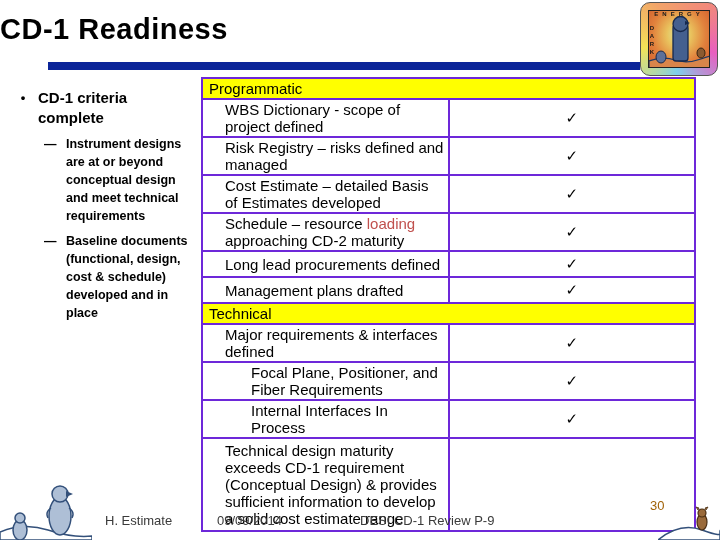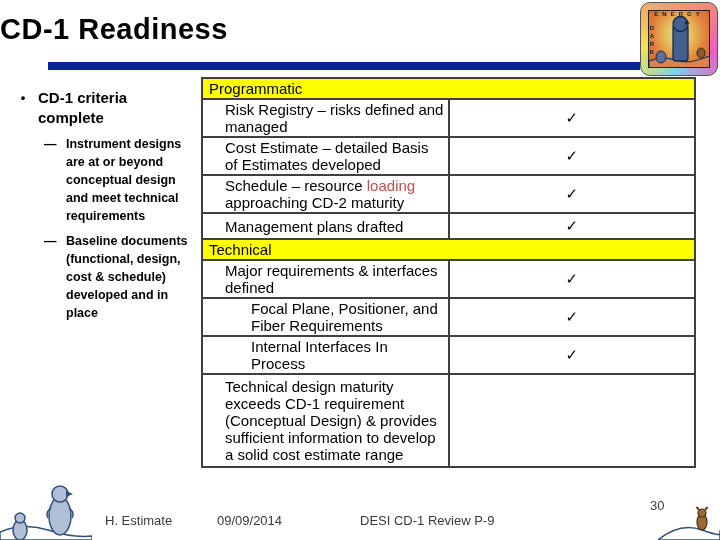--- a/index.html
+++ b/index.html
@@ -42,34 +42,34 @@
   .lp-bullet{width:30px;text-align:center;font-size:13px;}
   .lp-heading-text{width:140px;}
   .lp-item{display:flex;font-weight:bold;font-size:12.5px;line-height:18px;margin-top:7px;}
   .lp-dash{width:22px;margin-left:36px;}
   .lp-item-text{width:128px;}
   
   table.readiness{
     position:absolute;left:201px;top:77px;width:495px;
     border-collapse:collapse;table-layout:fixed;
   }
-  table.readiness td{border:2px solid #404040;font-size:15px;vertical-align:middle;}
+  table.readiness td{border:2px solid #6d28d9;font-size:15px;vertical-align:middle;}
   td.hdr{background:var(--yellow,#FFFF00);height:16px;padding:1px 6px;}
   td.txt{height:22px;padding:1px 4px 1px 22px;}
   td.txt.lvl2{padding-left:48px;}
   td.chk{width:52px;text-align:center;font-size:15px;}
   tr.tall td.txt{height:58px;padding-top:3px;padding-bottom:3px;vertical-align:top;}
   tr.tall td.chk{vertical-align:bottom;padding-bottom:3px;}
   .red{color:var(--red,#C0504D);}
   
   .footer-text{position:absolute;top:513px;font-size:13px;color:#3a3a3a;}
   .f-author{left:105px;}
   .f-date{left:217px;}
   .f-review{left:332px;margin-left:28px;}
-  .page-number{position:absolute;top:498px;left:650px;font-size:13px;color:#404040;}
+  .page-number{position:absolute;top:498px;left:650px;font-size:13px;color:#a16207;}
   .corner-art{position:absolute;pointer-events:none;}
   .art-left{left:0;bottom:0;}
   .art-right{right:0;bottom:0;}
 </style>
 </head>
 <body style="--accent: #0B2599; --yellow: #FFFF00; --red: #C0504D;">
 
 <div class="slide-title">CD-1 Readiness</div>
 <div class="accent-bar"></div>
 
@@ -104,29 +104,37 @@
       </div>
     </div>
 </div>
 
 <table class="readiness">
   <tbody id="tbody">
       <tr>
         <td colspan="2" class="hdr">Programmatic</td>
       </tr>
       <tr>
+        <td class="txt lvl1">WBS Dictionary -  scope of project defined</td>
+        <td class="chk"><span>✓</span></td>
+      </tr>
+      <tr>
         <td class="txt lvl1">Risk Registry – risks defined and managed</td>
         <td class="chk"><span>✓</span></td>
       </tr>
       <tr>
         <td class="txt lvl1">Cost Estimate – detailed Basis of Estimates developed</td>
         <td class="chk"><span>✓</span></td>
       </tr>
       <tr>
         <td class="txt lvl1">Schedule – resource <span class="red">loading</span> approaching CD-2 maturity</td>
+        <td class="chk"><span>✓</span></td>
+      </tr>
+      <tr>
+        <td class="txt lvl1">Long lead procurements defined</td>
         <td class="chk"><span>✓</span></td>
       </tr>
       <tr>
         <td class="txt lvl1">Management plans drafted</td>
         <td class="chk"><span>✓</span></td>
       </tr>
       <tr>
         <td colspan="2" class="hdr">Technical</td>
       </tr>
       <tr>

